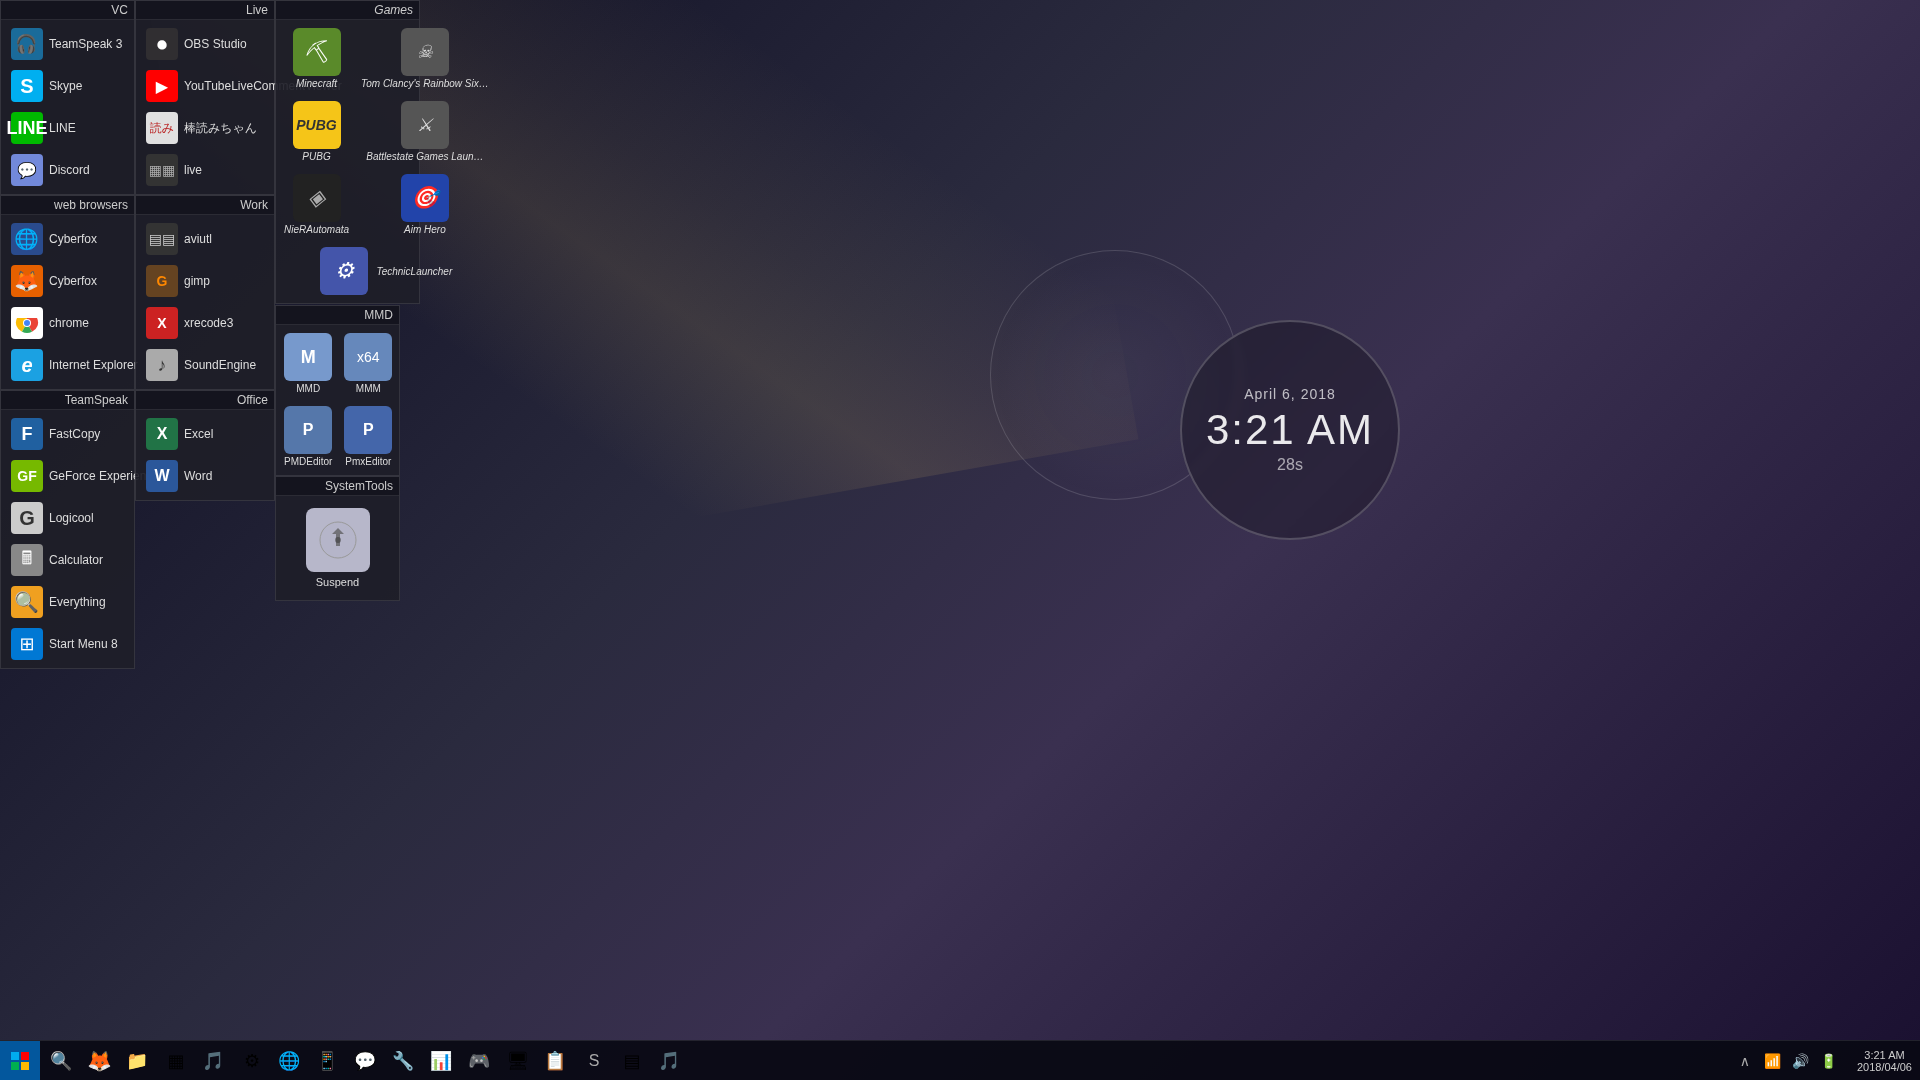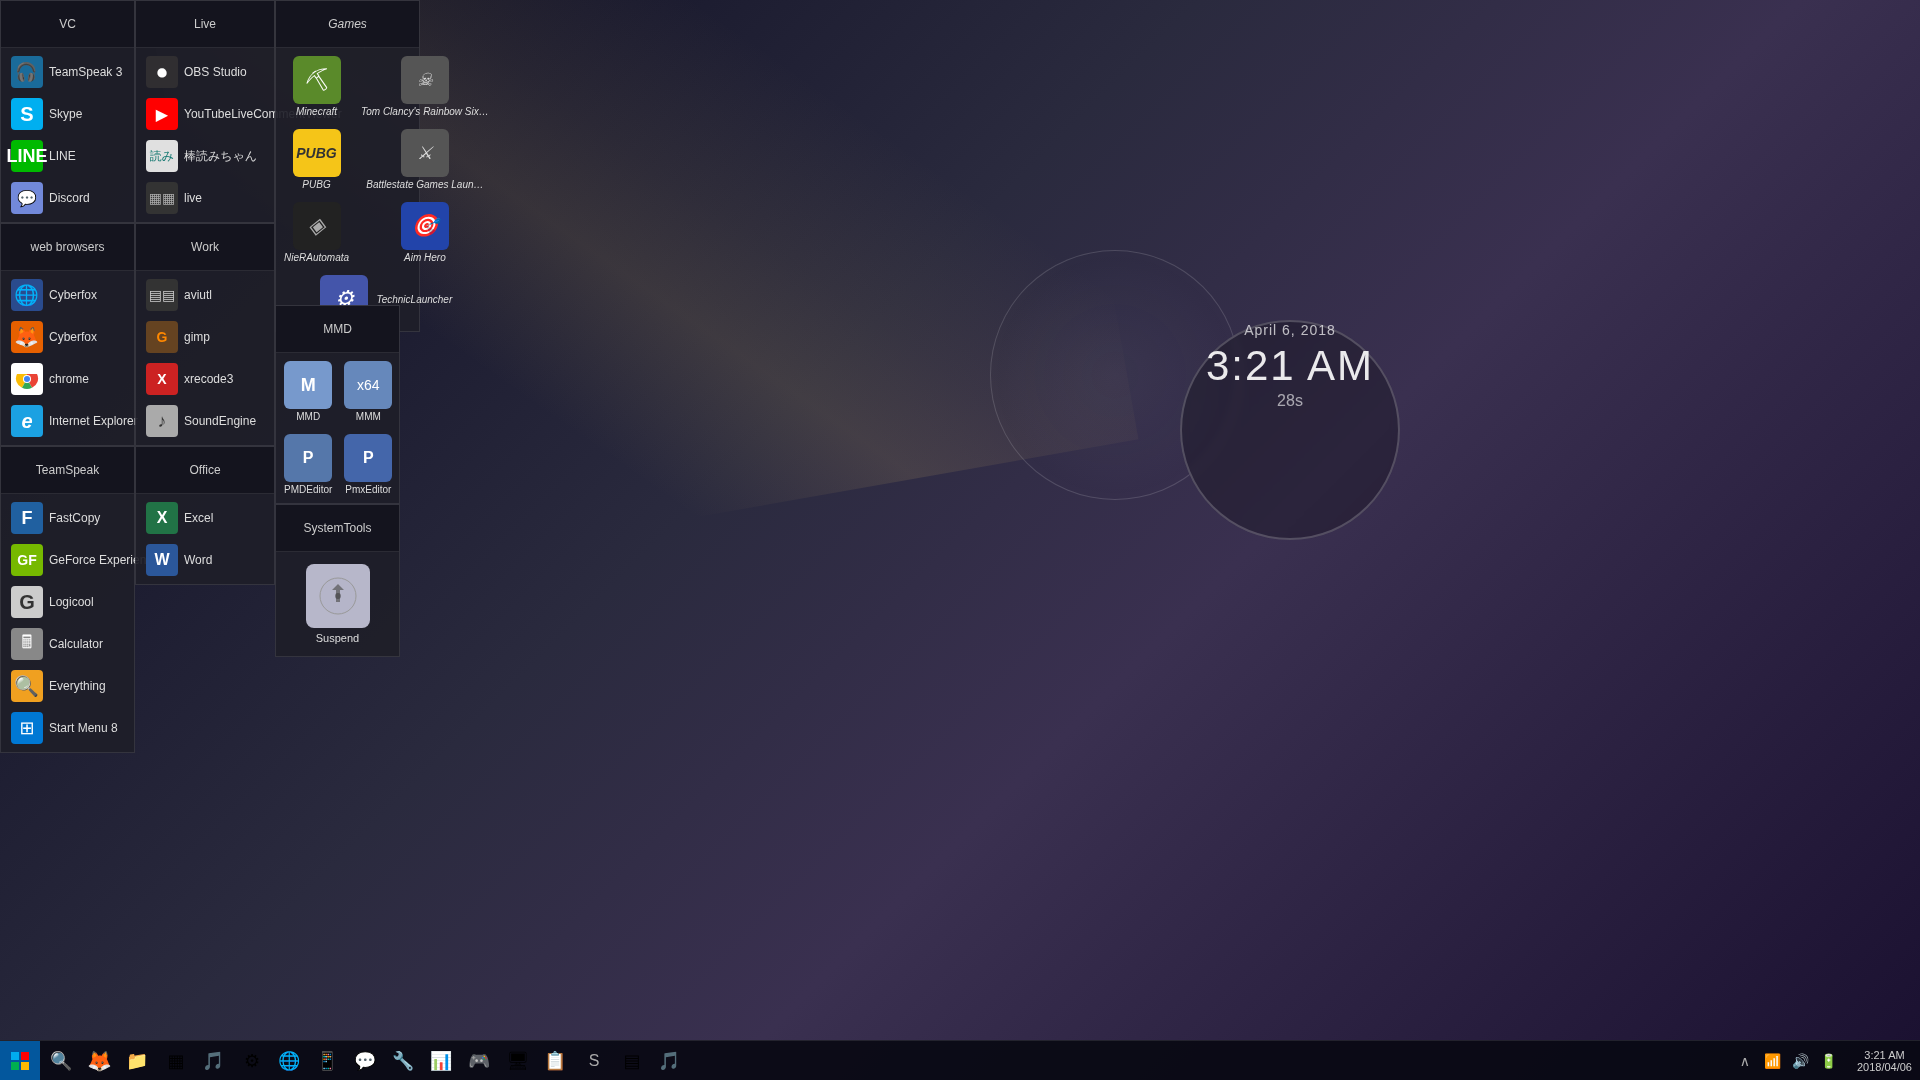--- a/index.html
+++ b/index.html
@@ -32,21 +32,21 @@
 
     .clock-circle {
       width: 220px;
       height: 220px;
       border-radius: 50%;
       border: 2px solid rgba(255,255,255,0.2);
       background: rgba(0,0,0,0.25);
       display: flex;
       flex-direction: column;
       align-items: center;
-      justify-content: flex-start;
+      justify-content: center;
       backdrop-filter: blur(4px);
     }
 
     .clock-date {
       font-size: 14px;
       color: rgba(255,255,255,0.7);
       margin-bottom: 4px;
       letter-spacing: 1px;
     }
 
@@ -64,24 +64,24 @@
     }
 
     .panel {
       background: rgba(30, 30, 40, 0.92);
       border: 1px solid rgba(255,255,255,0.1);
       display: flex;
       flex-direction: column;
     }
 
     .panel-title {
-      text-align: center;
+      text-align: right;
       color: #ccc;
       font-size: 12px;
-      padding: 16px 6px;
+      padding: 2px 6px;
       background: rgba(20,20,30,0.95);
       border-bottom: 1px solid rgba(255,255,255,0.1);
     }
 
     .panel-items {
       display: flex;
       flex-direction: column;
       padding: 4px 2px;
       gap: 2px;
     }
@@ -486,21 +486,21 @@
     <div class="panel-items">
       <div class="app-item">
         <div class="app-icon bg-obs" style="color:#fff;font-size:20px;">⏺</div>
         <span class="app-label">OBS Studio</span>
       </div>
       <div class="app-item">
         <div class="app-icon bg-youtube" style="color:#fff;font-size:16px;">▶</div>
         <span class="app-label">YouTubeLiveCommentViewer</span>
       </div>
       <div class="app-item">
-        <div class="app-icon" style="background:#e0e0e0;color:#0f766e;font-size:12px;">読み</div>
+        <div class="app-icon" style="background:#e0e0e0;color:#b91c1c;font-size:12px;">読み</div>
         <span class="app-label">棒読みちゃん</span>
       </div>
       <div class="app-item">
         <div class="app-icon bg-live" style="color:#aaa;font-size:14px;">▦▦</div>
         <span class="app-label">live</span>
       </div>
     </div>
   </div>
 
   <div class="panel">

